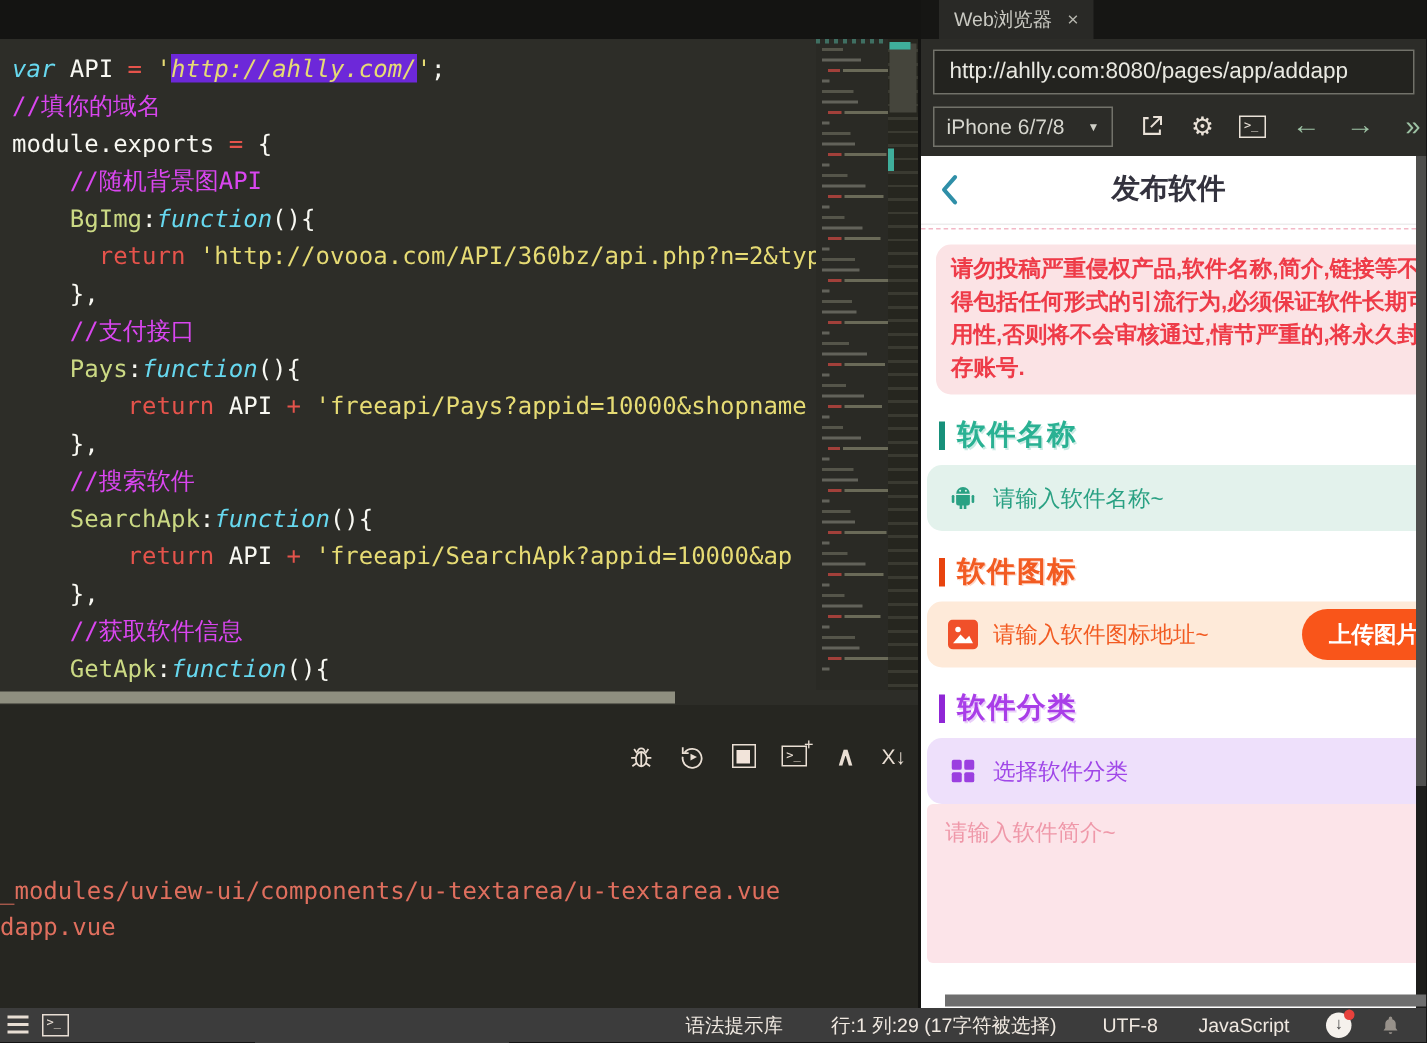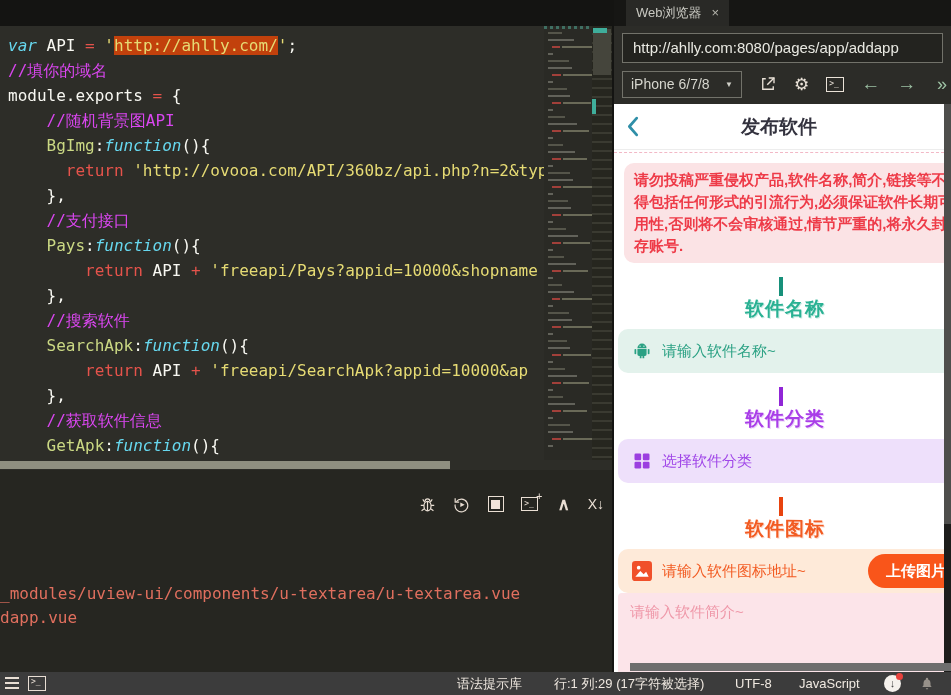--- a/index.html
+++ b/index.html
@@ -21,21 +21,21 @@
     font-family:"DejaVu Sans Mono", monospace; font-size:16px; line-height:25px;
     white-space:pre; color:#f8f8f2;
   }
   .code-line { height:25px; }
   .tk-k { color:#67d8ef; font-style:italic; }
   .tk-p { color:#f8f8f2; }
   .tk-o { color:#e5534b; }
   .tk-s { color:#e6db74; }
   .tk-c { color:#d946ef; }
   .tk-f { color:#cbd984; }
-  .tk-sel { color:#e6db74; background:#c2410c; }
+  .tk-sel { color:#e6db74; background:#6d28d9;font-style:italic; }
   
   .minimap {
     position:absolute; right:20px; top:26px; width:48px; height:434px;
     background:#2a2a25; overflow:hidden; padding-top:6px;
   }
   .mm-row { height:2px; margin:0 0 5px 4px; display:flex; gap:2px; }
   .mm-seg { height:2px; }
   .mm-dots { position:absolute; top:0; left:0; right:0; height:3px;
     background:repeating-linear-gradient(90deg,#3f6f62 0 3px, transparent 3px 6px); }
   .mm-scrollbar { position:absolute; right:0; top:26px; width:20px; height:434px; background:#26261f;
@@ -92,21 +92,21 @@
   .bt-term { width:18px; height:15px; border:1.5px solid #eae2d8; font-size:8px; line-height:12px;
     font-family:"DejaVu Sans Mono",monospace; padding-left:2px; }
   
   .preview { position:absolute; left:0; top:104px; width:330px; height:568px; background:#ffffff; overflow:hidden; }
   .pv-navbar { position:relative; height:46px; background:#fff; border-bottom:1px solid #ededed; }
   .pv-back { position:absolute; left:12px; top:12px; cursor:pointer; }
   .pv-navtitle { text-align:center; font-size:19px; font-weight:bold; color:#33323e; line-height:46px; }
   .pv-dashline { height:0; border-bottom:1px dashed #f2b8c6; margin-top:2px; }
   .pv-notice { margin:10px 0 0 10px; width:345px; background:#fbe3e5; border-radius:10px; padding:6px 10px;
     color:#ee3b48; font-size:15px; font-weight:bold; line-height:22px; }
-  .pv-title { display:flex; align-items:center; margin:14px 0 7px 12px;flex-direction:column; }
+  .pv-title { display:flex; align-items:center; margin:14px 0 7px 12px; }
   .pv-title .bar { width:4px; height:19px; margin-right:8px; }
   .pv-title .txt { font-size:19px; font-weight:bold; letter-spacing:1px; }
   .pv-row { position:relative; margin-left:4px; width:352px; height:44px; border-radius:10px;
     display:flex; align-items:center; padding:0 14px; cursor:text; }
   .pv-row .pv-icon { display:flex; align-items:center; margin-right:10px; }
   .pv-row .pv-ph { font-size:15px; }
   .pv-btn { position:absolute; left:250px; top:5px; height:34px; padding:0 18px; border:none; border-radius:17px;
     background:#f9551a; color:#ffffff; font-size:15px; font-weight:bold; cursor:pointer;
     font-family:"Liberation Sans",sans-serif; }
   .pv-textarea { margin-left:4px; width:352px; height:106px; border-radius:4px; padding:10px 12px; cursor:text; }
@@ -429,54 +429,54 @@
                   <path d="M6.5 9.6h11v6.4a2 2 0 0 1-2 2h-.8v2.8h-2.1V18h-1.2v2.8H9.3V18h-.8a2 2 0 0 1-2-2z"></path>
                   <rect x="3" y="9.6" width="2.1" height="6.4" rx="1"></rect>
                   <rect x="18.9" y="9.6" width="2.1" height="6.4" rx="1"></rect>
                   <circle cx="9.7" cy="6.2" r="0.8" fill="#e3f2ec"></circle>
                   <circle cx="14.3" cy="6.2" r="0.8" fill="#e3f2ec"></circle>
                 </svg>
               </span>
               <span class="pv-ph">请输入软件名称~</span>
             </div>
           </div>
+          <div class="pv-section theme-orange">
+            <div class="pv-title">
+              <span class="bar"></span>
+              <span class="txt">软件图标</span>
+            </div>
+            <div class="pv-row">
+              <span class="pv-icon">
+                <svg width="20" height="20" viewBox="0 0 24 24">
+                  <rect width="24" height="24" rx="4" fill="#f0502a"></rect>
+                  <circle cx="8" cy="8" r="2.2" fill="#fff"></circle>
+                  <path d="M4 19l6-7 4 4 3-3 3 6z" fill="#fff"></path>
+                </svg>
+              </span>
+              <span class="pv-ph">请输入软件图标地址~</span>
+              <button class="pv-btn">上传图片</button>
+            </div>
+          </div>
           <div class="pv-section theme-purple">
             <div class="pv-title">
               <span class="bar"></span>
               <span class="txt">软件分类</span>
             </div>
             <div class="pv-row">
               <span class="pv-icon">
                 <svg width="20" height="20" viewBox="0 0 24 24" fill="#9b3fe0">
                   <rect x="3" y="3" width="8" height="8" rx="1.5"></rect>
                   <rect x="13" y="3" width="8" height="8" rx="1.5"></rect>
                   <rect x="3" y="13" width="8" height="8" rx="1.5"></rect>
                   <rect x="13" y="13" width="8" height="8" rx="1.5"></rect>
                 </svg>
               </span>
               <span class="pv-ph">选择软件分类</span>
             </div>
           </div>
-          <div class="pv-section theme-orange">
-            <div class="pv-title">
-              <span class="bar"></span>
-              <span class="txt">软件图标</span>
-            </div>
-            <div class="pv-row">
-              <span class="pv-icon">
-                <svg width="20" height="20" viewBox="0 0 24 24">
-                  <rect width="24" height="24" rx="4" fill="#f0502a"></rect>
-                  <circle cx="8" cy="8" r="2.2" fill="#fff"></circle>
-                  <path d="M4 19l6-7 4 4 3-3 3 6z" fill="#fff"></path>
-                </svg>
-              </span>
-              <span class="pv-ph">请输入软件图标地址~</span>
-              <button class="pv-btn">上传图片</button>
-            </div>
-          </div>
           <div class="pv-section theme-pink">
             <div class="pv-textarea"><span class="pv-ph">请输入软件简介~</span></div>
           </div>
         </div>
     </div>
 
     <div class="pv-vscroll">
       <div class="thumb"></div>
     </div>
     <div class="pv-hscroll"></div>

